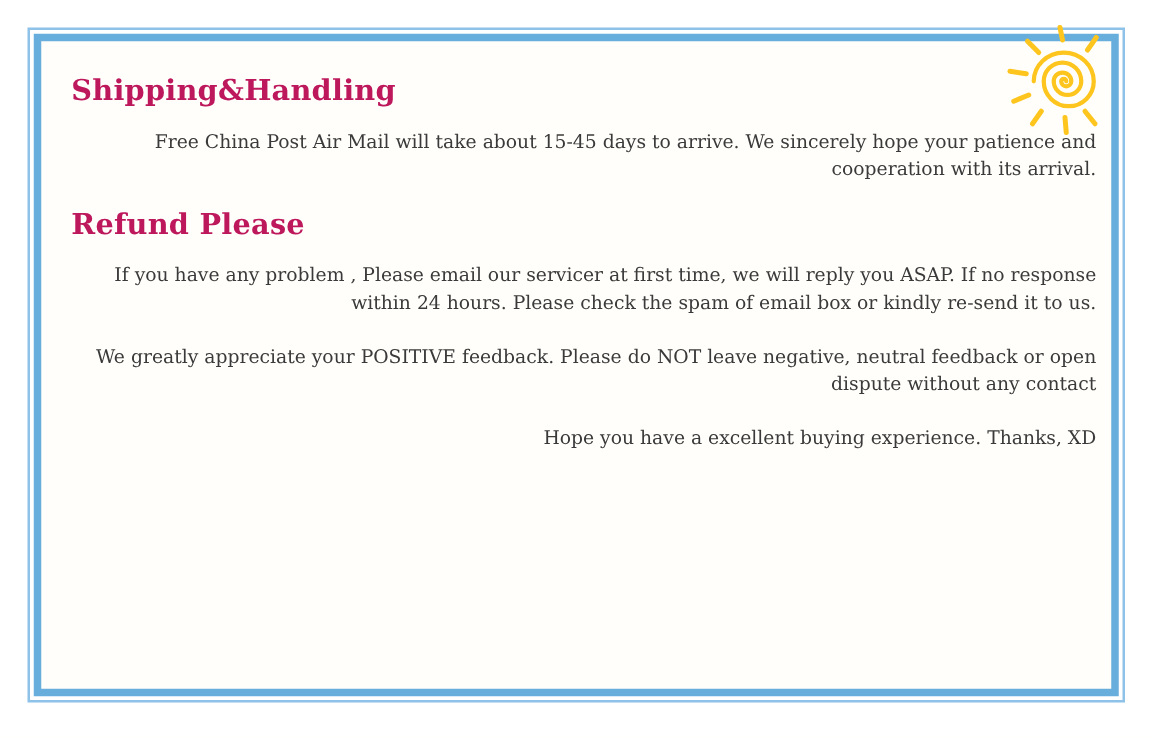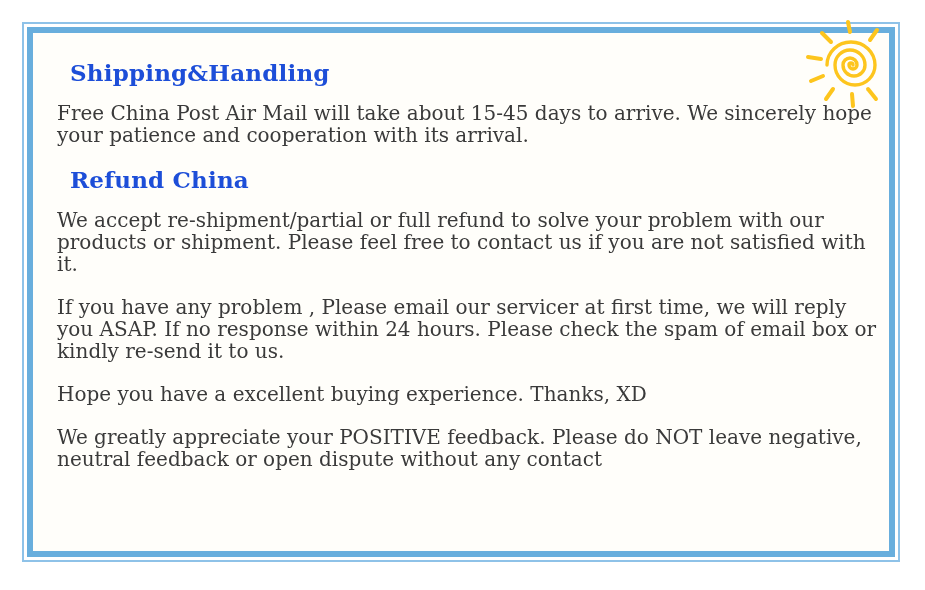--- a/index.html
+++ b/index.html
@@ -27,28 +27,29 @@
   .content {
     position: relative;
     width: 100%; height: 100%;
     padding: 27px 12px 0 24px;
     color: #3a3a3a;
   }
   .content h2 {
     font-size: 23px;
     line-height: 26px;
     font-weight: bold;
-    color: #1d4ed8;
-    margin: 0 0 16px 13px;
+    color: #be185d;
+    margin: 0 0 16px 0;
     letter-spacing: 0.2px;
   }
   .content p {
-    font-size: 20px;
+    font-size: 15px;
     line-height: 22px;
     margin: 0 0 21px 0;
+    text-align: right;
   }
   .sun {
     position: absolute;
     top: -6px;
     right: -4px;
     width: 84px;
     height: 80px;
     overflow: visible;
     pointer-events: none;
   }
@@ -75,22 +76,21 @@
         <line x1="14" y1="49" x2="2" y2="54"></line>
         <line x1="24" y1="62" x2="17" y2="72"></line>
         <line x1="43" y1="67" x2="44" y2="79"></line>
         <line x1="59" y1="62" x2="67" y2="72"></line>
         <line x1="61" y1="13" x2="68" y2="3"></line>
       </svg>
 
       <h2>Shipping&amp;Handling</h2>
       <p>Free China Post Air Mail will take about 15-45 days to arrive. We sincerely hope your patience and cooperation with its arrival.</p>
 
-      <h2>Refund China</h2>
-      <p>We accept re-shipment/partial or full refund to solve your problem with our products or shipment. Please feel free to contact us if you are not satisfied with it.</p>
+      <h2>Refund Please</h2>
 
       <p>If you have any problem , Please email our servicer at first time, we will reply you ASAP. If no response within 24 hours. Please check the spam of email box or kindly re-send it to us.</p>
+      <p>We greatly appreciate your POSITIVE feedback. Please do NOT leave negative, neutral feedback or open dispute without any contact</p>
       <p>Hope you have a excellent buying experience. Thanks, XD</p>
-      <p>We greatly appreciate your POSITIVE feedback. Please do NOT leave negative, neutral feedback or open dispute without any contact</p>
 
     </div>
   </div>
 </div>
 
 </body></html>

